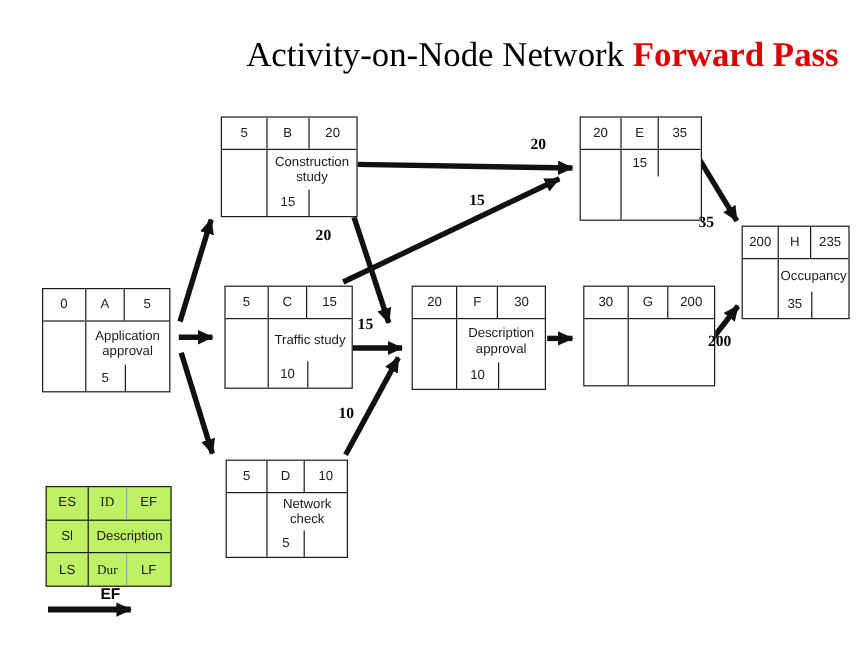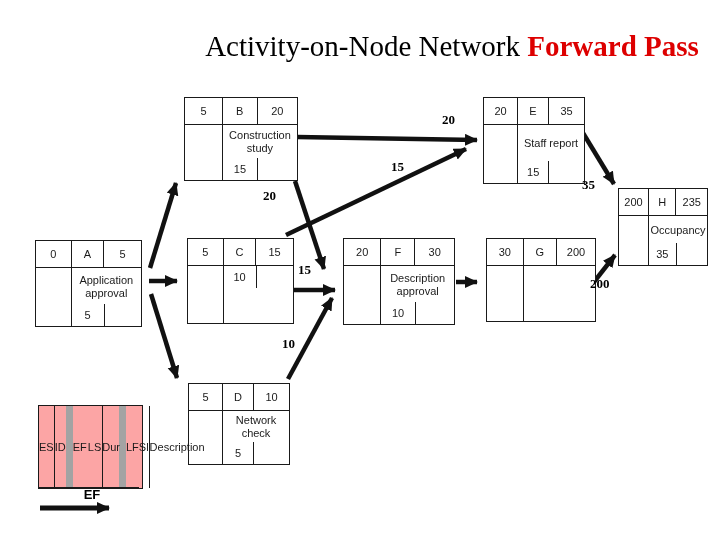--- a/index.html
+++ b/index.html
@@ -21,27 +21,27 @@
   .nbody{flex:1;display:flex;min-height:0;}
   .slc{width:33%;border-right:1px solid #1a1a1a;flex:none;}
   .nmain{flex:1;display:flex;flex-direction:column;min-width:0;}
   .ndesc{flex:1;display:flex;align-items:center;justify-content:center;
          text-align:center;line-height:13px;padding:1px 2px 0 2px;}
   .ndur-row{height:22px;display:flex;flex:none;}
   .ndur{width:46%;display:flex;align-items:center;justify-content:center;
         border-right:1px solid #1a1a1a;}
 
   
-  .lgd{position:absolute;border:1px solid #1a1a1a;background:#fca5a5;
-       display:flex;font-size:11px;color:#1a1a1a;}
+  .lgd{position:absolute;border:1px solid #1a1a1a;background:#bef264;
+       display:flex;flex-direction:column;font-size:11px;color:#1a1a1a;}
   .lrow{flex:1;display:flex;border-bottom:1px solid #1a1a1a;}
   .lrow:last-child{border-bottom:none;}
   .lrow div{display:flex;align-items:center;justify-content:center;}
   .l1{width:33%;border-right:1px solid #1a1a1a;}
-  .l2{width:30%;border-right:7px solid #a3a3a3;}
+  .l2{width:30%;border-right:1px solid #a3a3a3;font-family:Liberation Serif, serif;}
   .l3{flex:1;}
   .l23{flex:1;}
 
   .ef-key{position:absolute;left:50px;top:487px;width:84px;text-align:center;
           font-weight:bold;font-size:13px;color:#000;}
 
   .edge-label{position:absolute;font-family:"Liberation Serif",serif;
               font-weight:bold;font-size:13px;color:#000;line-height:14px;}
 
   svg.edges{position:absolute;left:0;top:0;}
@@ -114,20 +114,21 @@
 
   <div class="node" style="left:187px;top:238px;width:105px;height:84px">
     <div class="ntop">
       <div class="ces">5</div>
       <div class="cid">C</div>
       <div class="cef">15</div>
     </div>
     <div class="nbody">
       <div class="slc"></div>
       <div class="nmain">
+        <div class="ndesc">Traffic study</div>
         <div class="ndur-row">
             <div class="ndur">10</div>
           </div>
       </div>
     </div>
   </div>
 
   <div class="node" style="left:188px;top:383px;width:100px;height:80px">
     <div class="ntop">
       <div class="ces">5</div>
@@ -147,21 +148,20 @@
 
   <div class="node" style="left:483px;top:97px;width:100px;height:85px">
     <div class="ntop">
       <div class="ces">20</div>
       <div class="cid">E</div>
       <div class="cef">35</div>
     </div>
     <div class="nbody">
       <div class="slc"></div>
       <div class="nmain">
-        <div class="ndesc">Staff report</div>
         <div class="ndur-row">
             <div class="ndur">15</div>
           </div>
       </div>
     </div>
   </div>
 
   <div class="node" style="left:343px;top:238px;width:110px;height:85px">
     <div class="ntop">
       <div class="ces">20</div>
@@ -207,27 +207,27 @@
     </div>
   </div>
 
   <div class="lgd" style="left:38px;top:405px;width:103px;height:82px">
     <div class="lrow">
       <div class="l1">ES</div>
       <div class="l2">ID</div>
       <div class="l3">EF</div>
     </div>
     <div class="lrow">
+      <div class="l1">Sl</div>
+      <div class="l23">Description</div>
+    </div>
+    <div class="lrow">
       <div class="l1">LS</div>
       <div class="l2">Dur</div>
       <div class="l3">LF</div>
-    </div>
-    <div class="lrow">
-      <div class="l1">Sl</div>
-      <div class="l23">Description</div>
     </div>
   </div>
   <div class="ef-key">EF</div>
 
 <div class="edge-label" style="left: 442px; top: 113px;">20</div>
     <div class="edge-label" style="left: 263px; top: 189px;">20</div>
     <div class="edge-label" style="left: 391px; top: 160px;">15</div>
     <div class="edge-label" style="left: 298px; top: 263px;">15</div>
     <div class="edge-label" style="left: 282px; top: 337px;">10</div>
     <div class="edge-label" style="left: 582px; top: 178px;">35</div>

